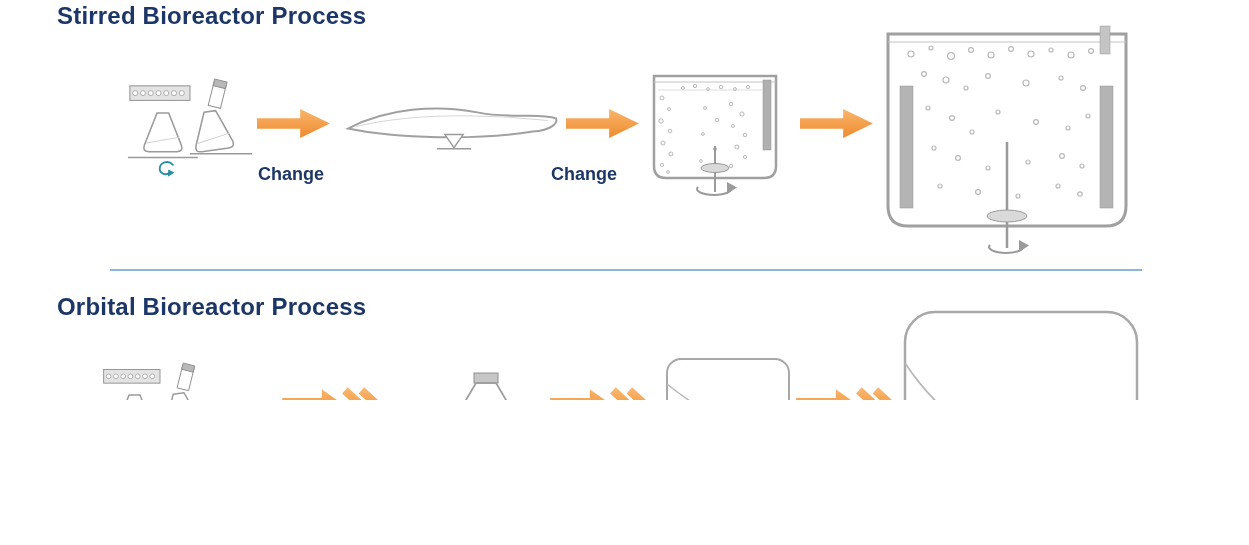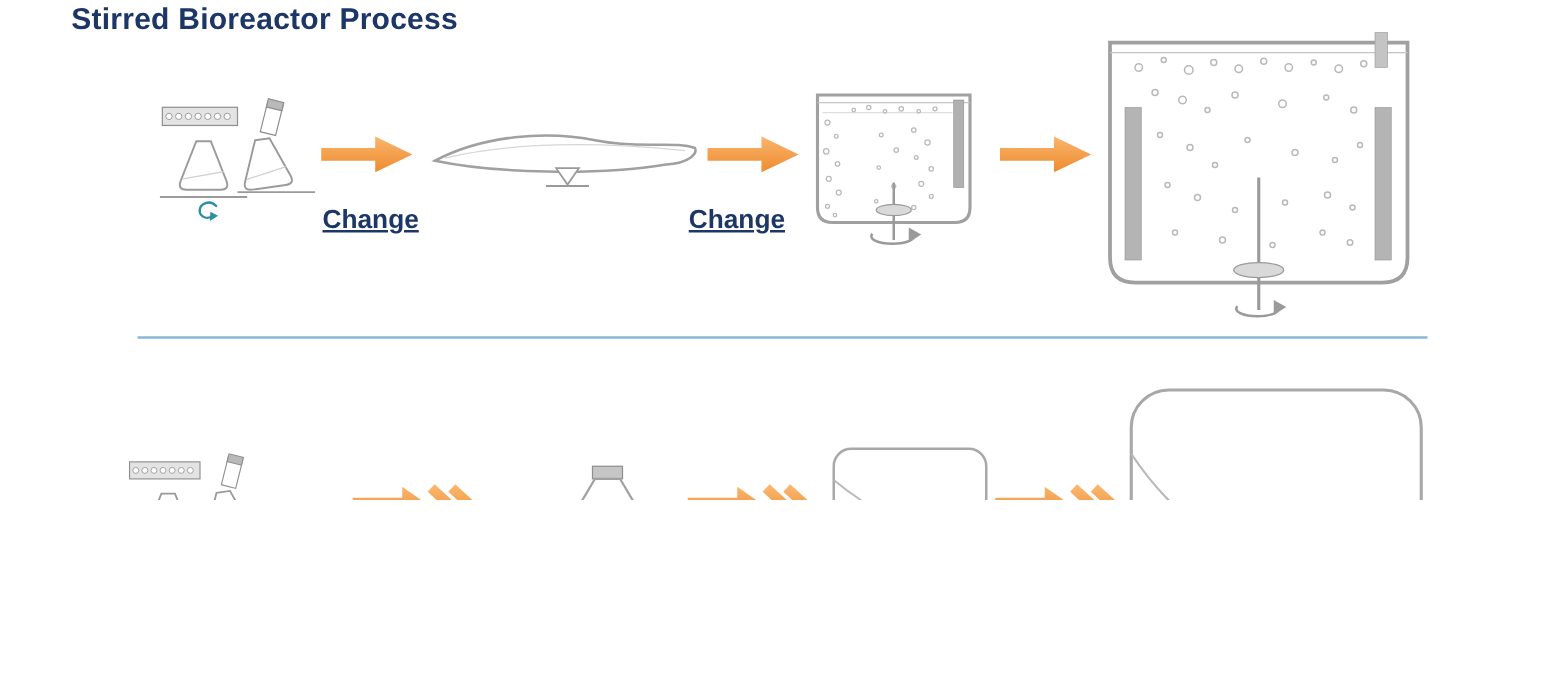--- a/index.html
+++ b/index.html
@@ -1,18 +1,18 @@
 <!DOCTYPE html>
 <html><head>
 <meta charset="utf-8">
 <style>
   html,body { margin:0; padding:0; background:#fff; font-family:"Liberation Sans",sans-serif; }
   #canvas { position:relative; width:1249px; height:400px; background:#ffffff; overflow:hidden; }
   .sec-title { position:absolute; font-size:24px; font-weight:bold; color:#1c3667; letter-spacing:.2px; white-space:nowrap; }
-  .change-label { position:absolute; font-size:21px; font-weight:bold; color:#1c3667; white-space:nowrap;text-decoration:underline; }
+  .change-label { position:absolute; font-size:18px; font-weight:bold; color:#1c3667; white-space:nowrap; }
   .abs { position:absolute; display:block; }
   .divider { position:absolute; height:2px; background:#8ab6d9; }
   svg { overflow:visible; }
 </style>
 </head>
 <body>
 
 <svg width="0" height="0" style="position:absolute" aria-hidden="true">
   <defs>
     <linearGradient id="orangeGrad" x1="0" y1="0" x2="0" y2="1">
@@ -213,20 +213,21 @@
   <svg class="abs" style="left:800px; top:108px; width:74px; height:31px;" viewBox="0 0 72 30">
       <use href="#g-blockarrow"></use>
     </svg>
 
   <svg class="abs" style="left:876px; top:24px; width:262px; height:234px;" viewBox="0 0 262 234">
       <use href="#g-tanklarge"></use>
     </svg>
 
   <div class="divider" style="left:110px; top:269px; width:1032px;"></div>
 
+  <div class="sec-title" style="left:57px; top:293px;">Orbital Bioreactor Process</div>
 
   <svg class="abs" style="left:100px; top:362px; width:120px; height:95px;" viewBox="0 0 132 104">
       <use href="#g-cluster"></use>
     </svg>
 
   <svg class="abs" style="left:282px; top:386px; width:106px; height:33px;" viewBox="0 0 96 30">
       <use href="#g-chevarrow"></use>
     </svg>
 
   <svg class="abs" style="left:436px; top:372px; width:100px; height:88px;" viewBox="0 0 100 88">

